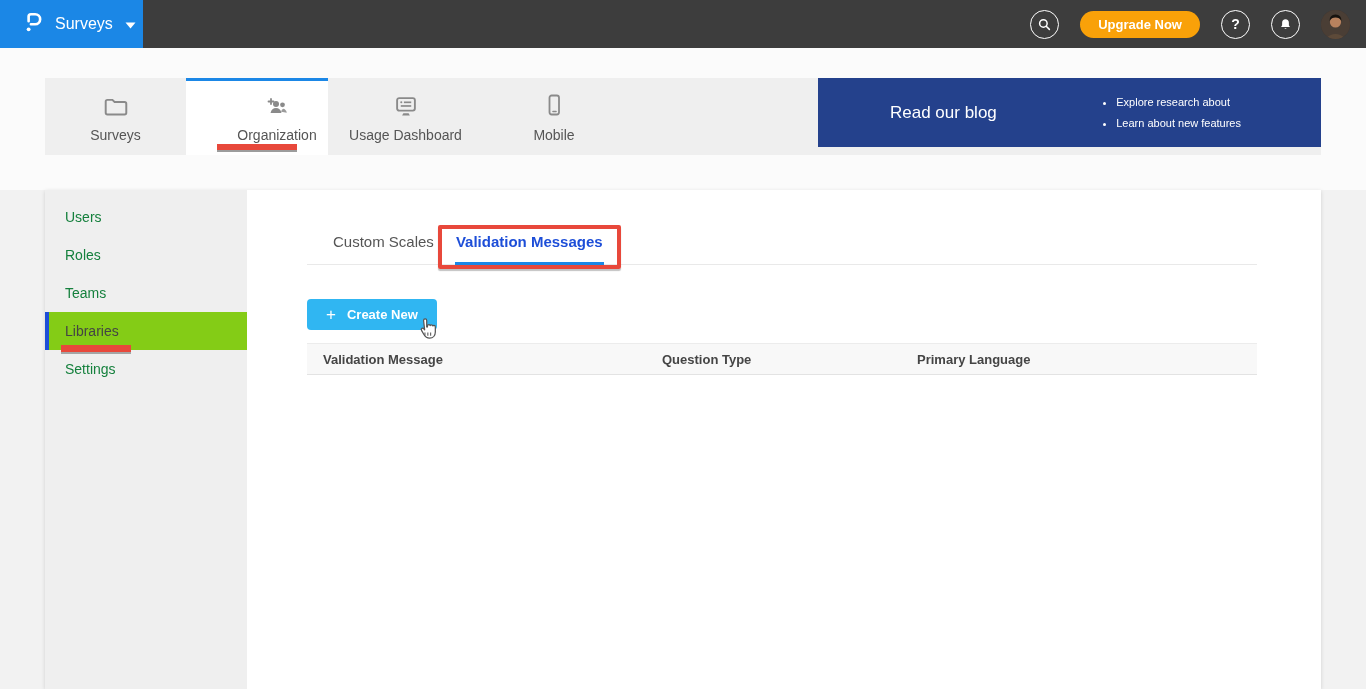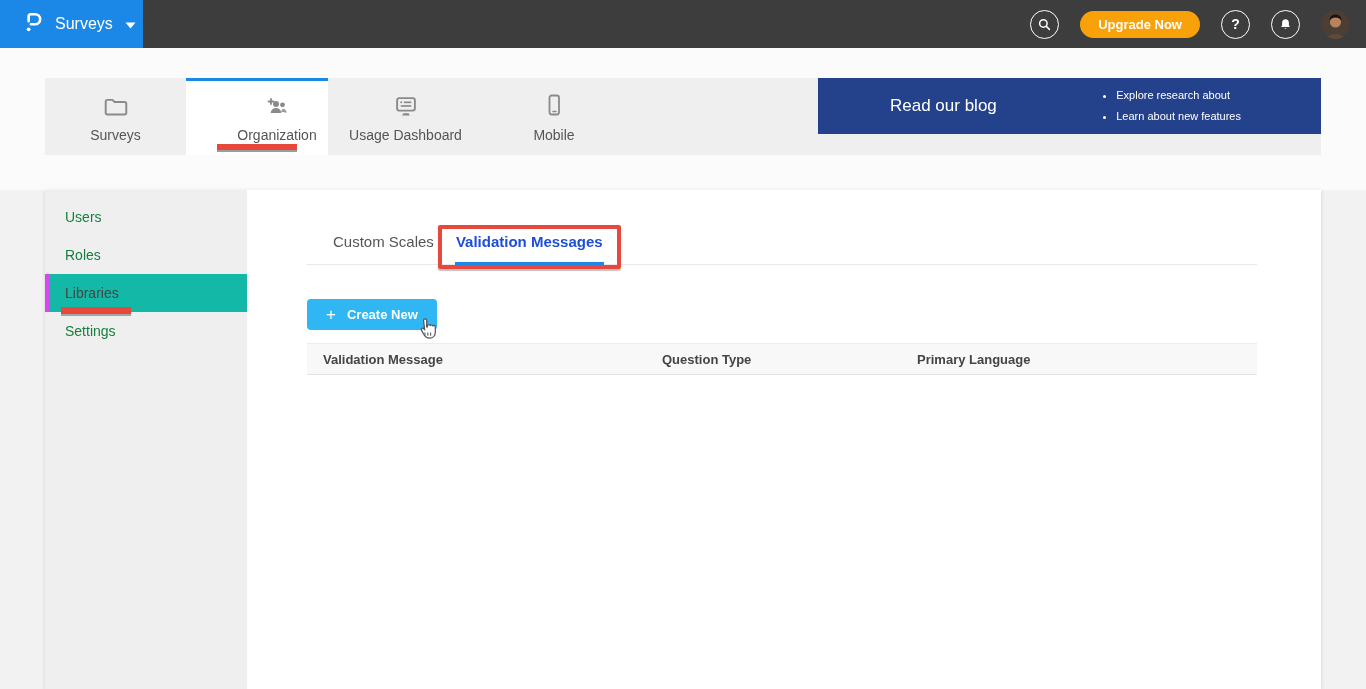--- a/index.html
+++ b/index.html
@@ -17,30 +17,30 @@
   .upgrade-btn { background:#f9a109; color:#fff; font-size:13px; font-weight:bold; border:none; border-radius:14px; height:27px; padding:0 18px; cursor:pointer; }
   .avatar { width:29px; height:29px; border-radius:50%; overflow:hidden; background:#41342c; cursor:pointer; }
 
   
   .nav-strip { position:absolute; left:45px; top:78px; width:1276px; height:77px; background:#efefef; display:flex; z-index:5; }
   .nav-tab { height:77px; display:flex; flex-direction:column; align-items:center; justify-content:center; gap:9px; color:#555; font-size:14px; cursor:pointer; position:relative; border-top:3px solid transparent; }
   .nav-tab .ico { height:24px; display:flex; align-items:flex-end; }
   .nav-tab.active { background:#fff; border-top:3px solid #1b87e6; }
   .nav-tab.w1 { width:141px; } .nav-tab.w2 { width:142px;padding-left:40px; } .nav-tab.w3 { width:155px; } .nav-tab.w4 { width:142px; }
   .annot-underline-org { position:absolute; bottom:5px; left:50%; transform:translateX(-50%); width:80px; height:6px; background:#e8483b; box-shadow:0 2px 0 rgba(75,75,75,.55); }
-  .nav-promo { margin-left:auto; width:503px; height:56px; background:#24418c; display:flex; align-items:center; padding:0 80px 0 72px; }
+  .nav-promo { margin-left:auto; width:503px; height:69px; background:#24418c; display:flex; align-items:center; padding:0 80px 0 72px; }
   .promo-title { color:#fff; font-size:17px; }
   .promo-bullets { margin-left:auto; list-style:disc; padding-left:14px; color:#fff; }
   .promo-bullets li { font-size:11px; line-height:21px; }
 
   
   .card { position:absolute; left:45px; top:190px; width:1276px; height:499px; background:#fff; box-shadow:0 1px 4px rgba(0,0,0,.14); }
   .side { position:absolute; left:0; top:0; width:202px; height:499px; background:#efefef; padding-top:8px; }
   .side-item { position:relative; padding:11px 0 11px 20px; font-size:14px; color:#15803d; cursor:pointer; }
-  .side-item.active { background:#14b8a6; border-left:4px solid #d946ef; padding-left:16px; color:#444; }
+  .side-item.active { background:#84cc16; border-left:4px solid #1d4ed8; padding-left:16px; color:#444; }
   .annot-underline-lib { position:absolute; left:12px; bottom:-2px; width:70px; height:7px; background:#e8483b; box-shadow:0 2px 0 rgba(75,75,75,.45); }
 
   .content { position:absolute; left:202px; top:0; width:1074px; height:499px; }
   .tabs-row { margin:43px 64px 0 60px; padding-left:25px; display:flex; gap:20px; border-bottom:1px solid #e9e9e9; position:relative; }
   .ctab { font-size:15px; color:#555; padding:0 1px 12px 1px; cursor:pointer; position:relative; border-bottom:3px solid transparent; margin-bottom:-1px; }
   .ctab.active { color:#1d4ed8; font-weight:bold; border-bottom:3px solid #1b87e6; }
   .annot-box { position:absolute; left:-17px; right:-17px; top:-8px; bottom:-7px; border:4px solid #e8483b; border-radius:2px; box-shadow:0 2px 1px rgba(80,80,80,.35); pointer-events:none; }
 
   .toolbar { margin:34px 64px 0 60px; display:flex; align-items:center; }
   .create-btn { background:#30b6f2; color:#fff; border:none; border-radius:4px; height:31px; padding:0 19px; font-size:13px; font-weight:bold; display:flex; align-items:center; gap:11px; cursor:pointer; }
@@ -151,20 +151,21 @@
         <li>Explore research about</li>
         <li>Learn about new features</li>
       </ul>
     </div>
   </div>
 
   <div class="card">
     <div class="side">
       <div class="side-item">Users</div>
       <div class="side-item">Roles</div>
+      <div class="side-item">Teams</div>
       <div class="side-item active">
         <span>Libraries</span>
         <span class="annot-underline-lib"></span>
       </div>
       <div class="side-item">Settings</div>
     </div>
 
     <div class="content">
       <div class="tabs-row">
         <div class="ctab">Custom Scales</div>

